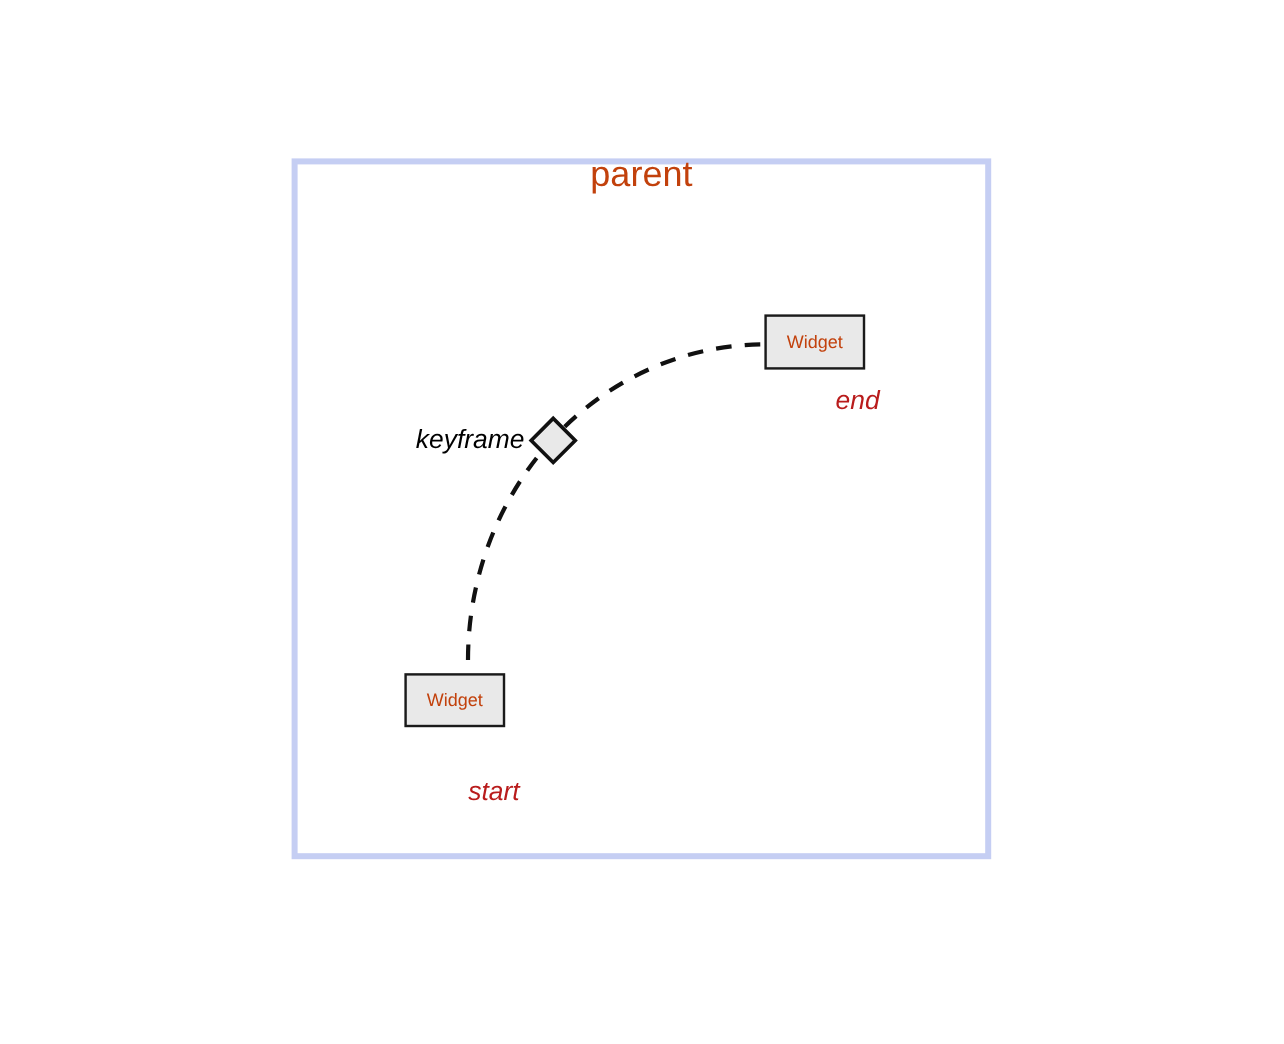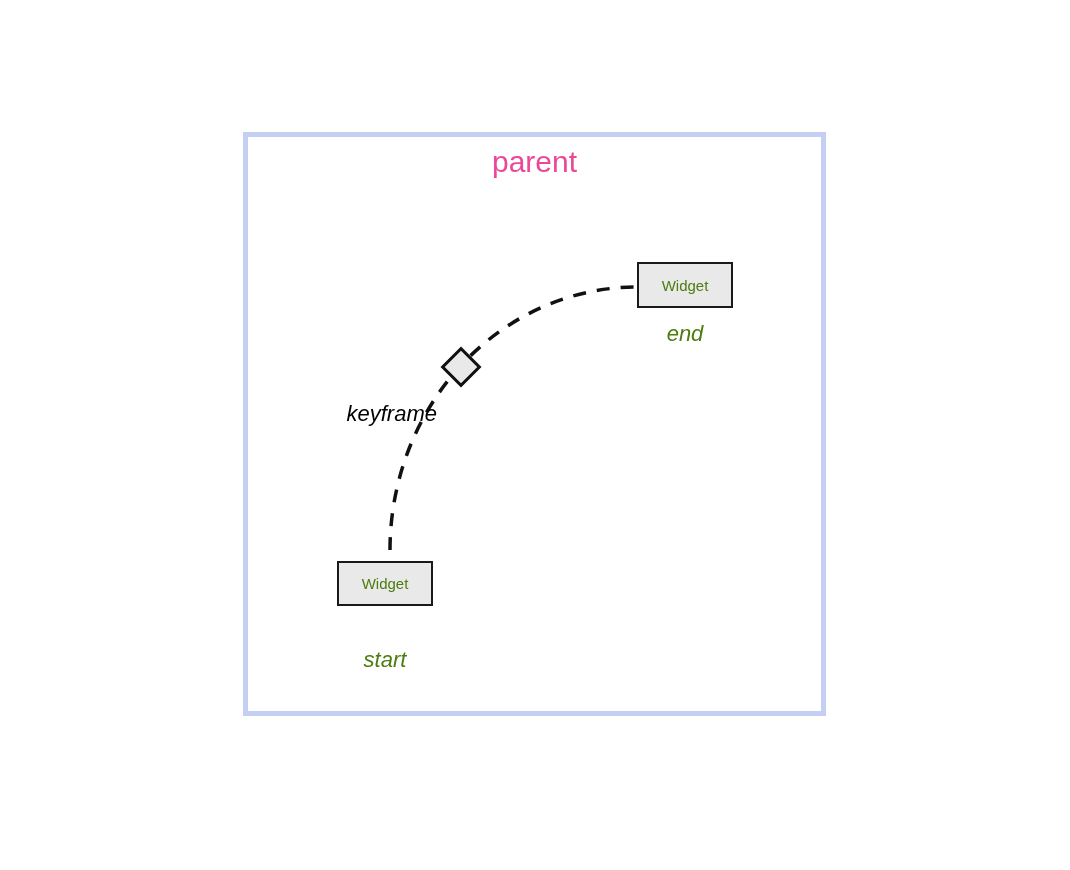--- a/index.html
+++ b/index.html
@@ -22,25 +22,25 @@
   }
   .parent-box {
     position: absolute;
     left: 243px; top: 132px;
     width: 583px; height: 584px;
     border: 5px solid var(--parent-border);
     background: transparent;
   }
   .parent-title {
     position: absolute;
-    left: 243px; top: 145px;
+    left: 243px; top: 129px;
     width: 583px;
     text-align: center;
     font-size: 30px;
-    color: #ec4899;
+    color: #c2410c;
   }
   .path-layer {
     position: absolute;
     left: 0; top: 0;
     width: 1070px; height: 870px;
     pointer-events: none;
   }
   .motion-path {
     fill: none;
     stroke: var(--path-color);
@@ -48,51 +48,50 @@
     stroke-dasharray: 13 11;
     stroke-linecap: butt;
   }
   .keyframe-diamond {
     fill: var(--node-fill);
     stroke: var(--path-color);
     stroke-width: 3;
   }
   .widget-node {
     position: absolute;
-    width: 96px; height: 46px;
+    width: 84px; height: 46px;
     background: var(--node-fill);
     border: 2px solid var(--node-border);
     display: flex;
     align-items: center;
     justify-content: center;
     font-size: 15px;
-    color: #4d7c0f;
+    color: #c2410c;
     text-align: center;
   }
   .widget-node.start { left: 337px; top: 561px; height: 45px; }
   .widget-node.end   { left: 637px; top: 262px; }
   .node-caption {
     position: absolute;
     width: 96px;
-    text-align: center;
+    text-align: right;
     font-style: italic;
     font-size: 22px;
-    color: #4d7c0f;
+    color: #b91c1c;
   }
   .node-caption.start { left: 337px; top: 619px; margin-top: 28px; }
   .node-caption.end   { left: 637px; top: 321px; }
   .keyframe-label {
     position: absolute;
     right: 633px; 
     top: 353px;
     font-style: italic;
     font-size: 22px;
     color: #000;
     white-space: nowrap;
-    margin-top: 48px;
   }
 </style>
 </head>
 <body>
 
 <div class="canvas">
 
   <div class="parent-box"></div>
   <div class="parent-title">parent</div>
 

